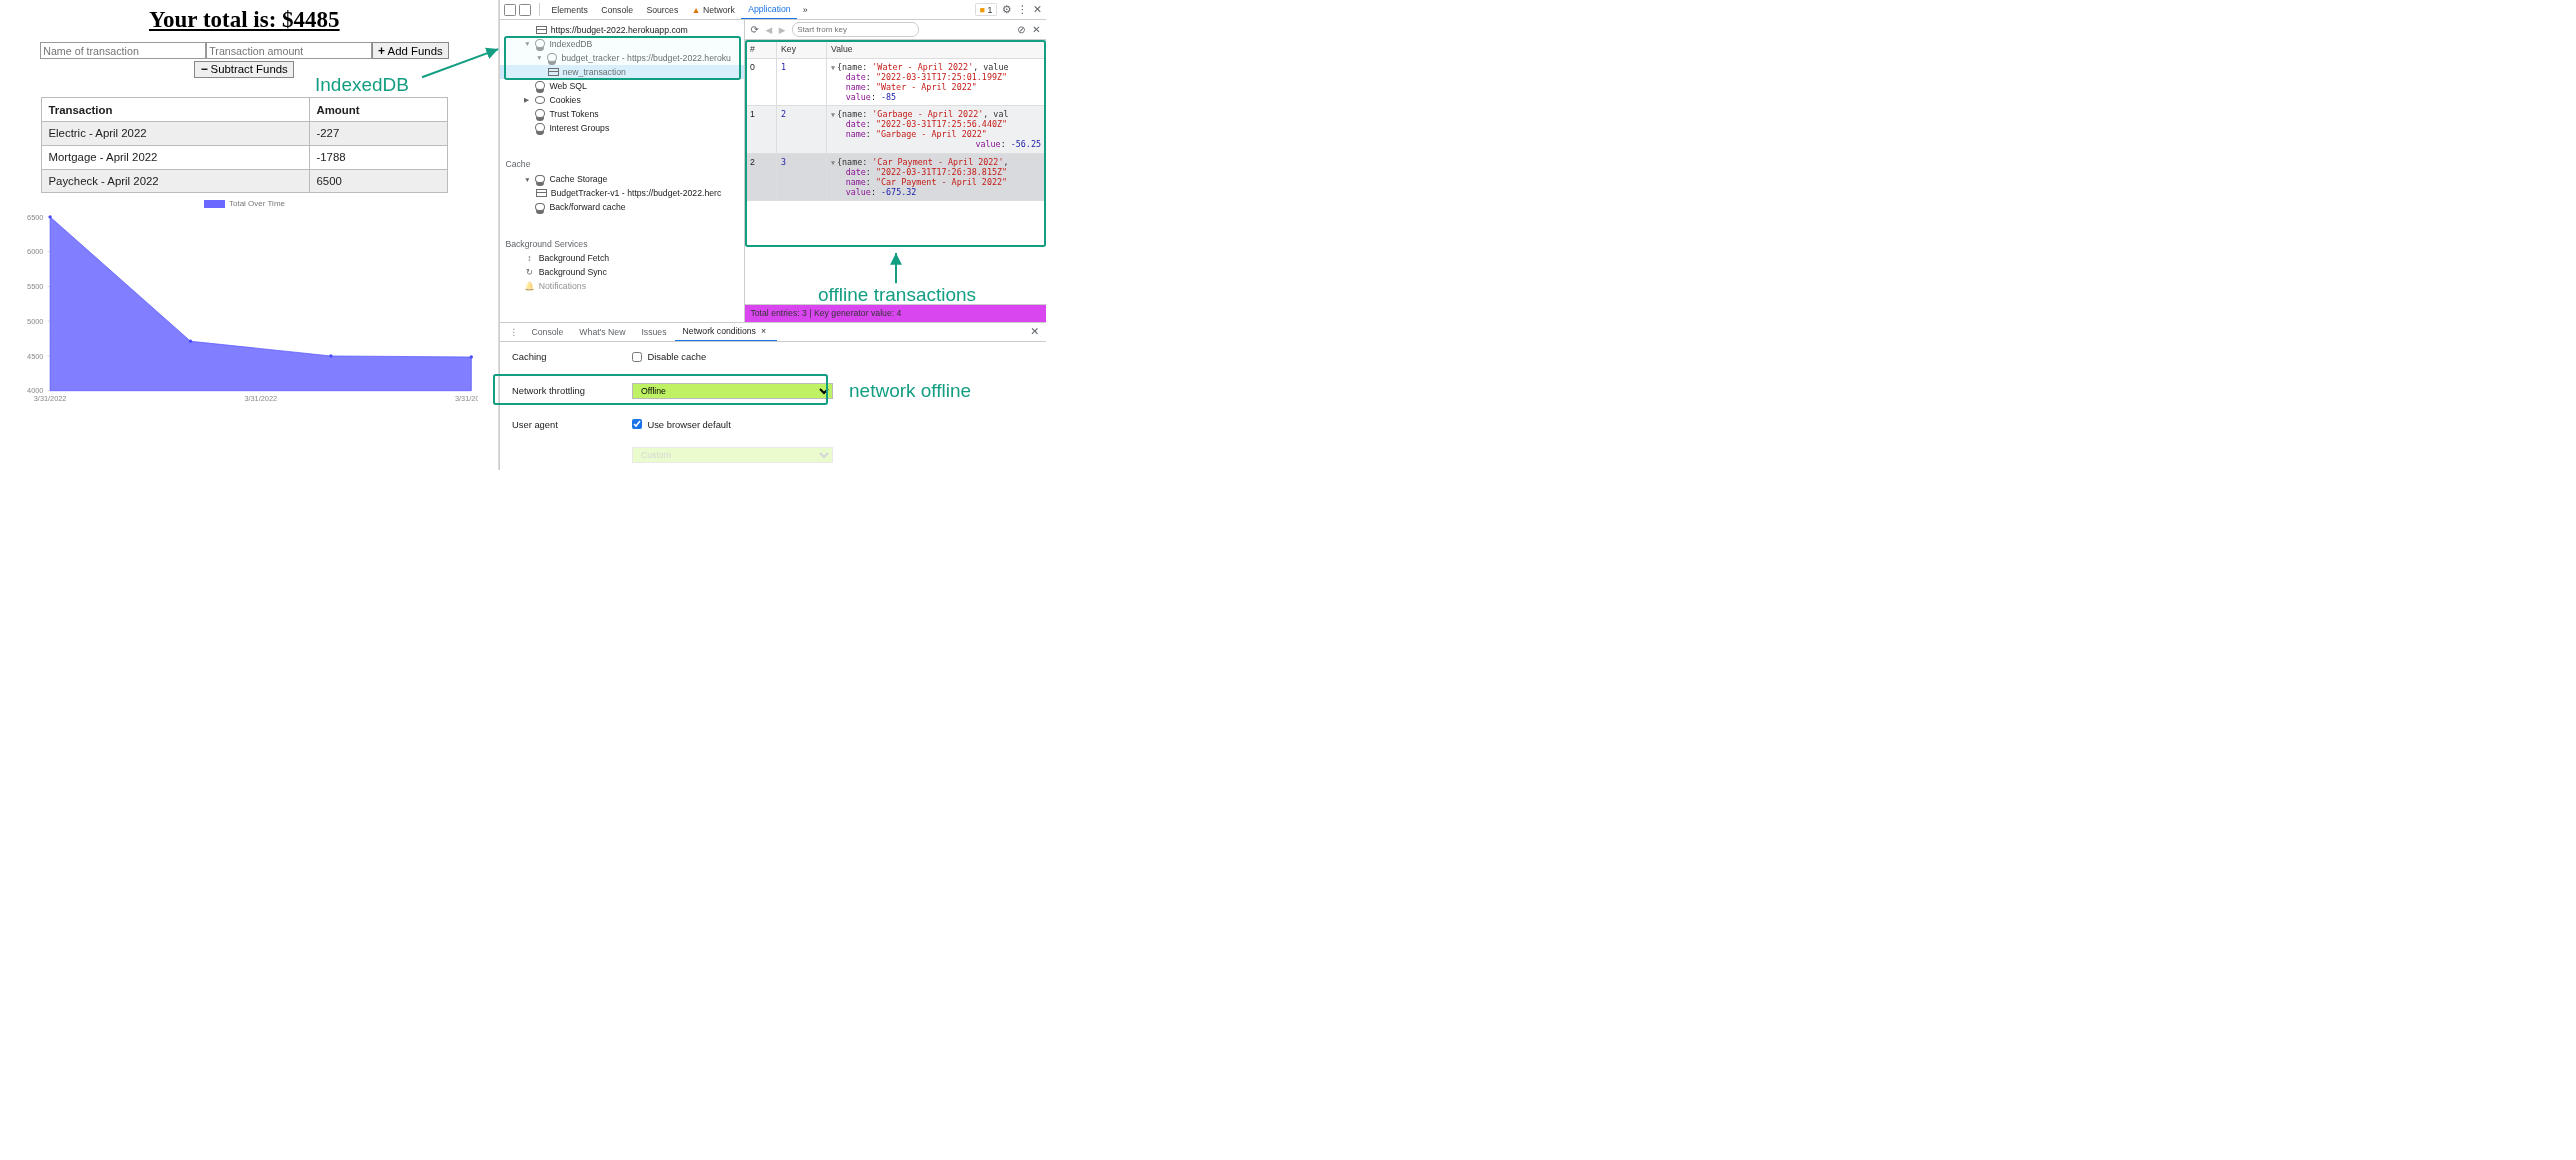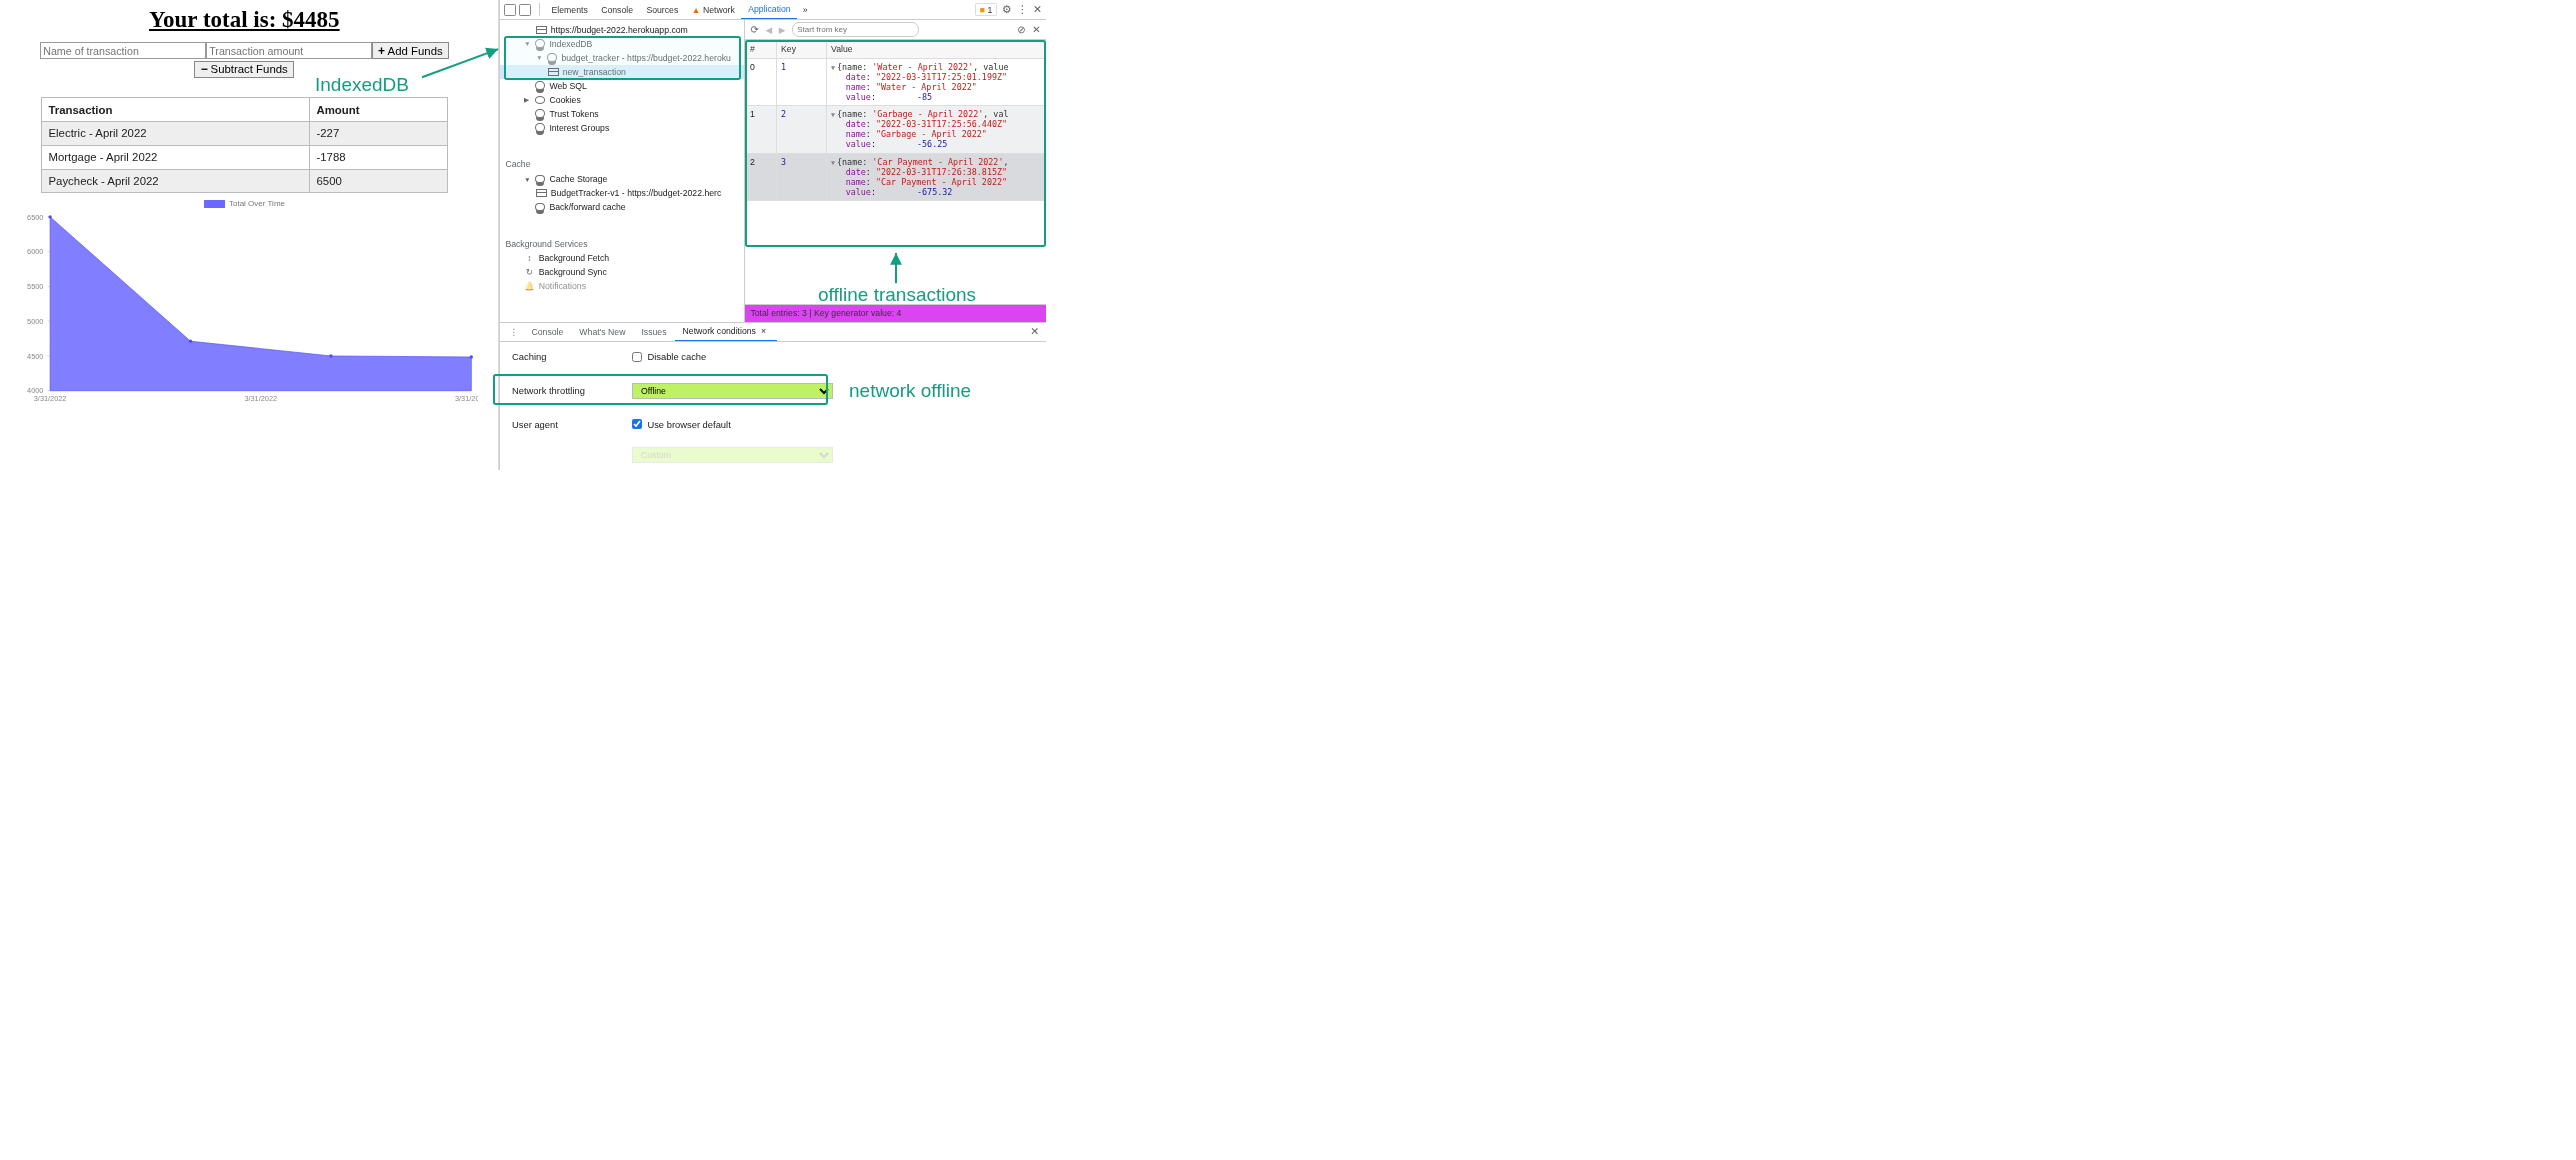--- a/index.html
+++ b/index.html
@@ -53,21 +53,21 @@
   .table-panel { flex: 1; display: flex; flex-direction: column; position: relative; }
   .table-toolbar { height: 20px; border-bottom: 0.7px solid #ccc; display: flex; align-items: center; padding: 0 5.4px; gap: 6.7px; font-size: 8.7px; color: #5f6368;}
   .table-toolbar input { flex: 0 0 127px; height: 14.7px; border: 0.7px solid #ccc; border-radius: 7px; font-size: 8px; padding: 0 4px; }
   .db-table { width: 100%; border-collapse: collapse; font-size: 8.7px; table-layout: fixed;}
   .db-table th, .db-table td { border: 0.7px solid #ddd; padding: 3.3px 4px; text-align: left; vertical-align: top; }
   .db-table th { background: #f7f7f7; font-weight: normal; color: #333; }
   .col-idx { width: 31px; } .col-key { width: 50px; }
   .db-table tr.even td { background: #eef0f1; }
   .db-table tr.sel td { background: #d8dadd; }
   .mono { font-family: Menlo, Consolas, monospace; font-size: 8.4px; }
-  .prop { color: #881391; } .str { color: #c41a16; } .num { color: #1a1aa6; margin-left: 36px; } .key-num { color: #1a1aa6; }
+  .prop { color: #881391; } .str { color: #c41a16; } .num { color: #1a1aa6; } .key-num { color: #1a1aa6; }
   .caret { color: #888; margin-right: 2px; font-size: 6.7px;}
   .obj-summary { color: #303030; }
   .status-line { border-top: 0.7px solid #ccc; padding: 3.3px 5.4px; font-size: 8.7px; color: #333; background: #d946ef; }
   
   .drawer { border-top: 0.7px solid #ccc; }
   .drawer-tabs { display: flex; align-items: center; height: 19px; border-bottom: 0.7px solid #ccc; padding: 0 4px; font-size: 8.7px; color: #5f6368; gap: 0; }
   .drawer-tabs .dtab { padding: 3.3px 8px; cursor: pointer; }
   .drawer-tabs .dtab.active { border-bottom: 1.3px solid #1a73e8; color: #202124; }
   .drawer-tabs .dclose { font-size: 8.7px; padding: 0 2.7px; cursor: pointer; }
   .drawer-tabs .spacer { flex: 1; }
@@ -295,21 +295,21 @@
         <div style="padding-left:14.7px;"><span class="prop">value</span>: <span class="num">-85</span></div>
       </td>
               </tr>
               <tr class="even">
       <td>1</td>
       <td><span class="mono key-num">2</span></td>
       <td class="mono">
         <div><span class="caret">▼</span><span class="obj-summary">{name: </span><span class="str">'Garbage - April 2022'</span><span class="obj-summary">, val</span></div>
         <div style="padding-left:14.7px;"><span class="prop">date</span>: <span class="str">"2022-03-31T17:25:56.440Z"</span></div>
         <div style="padding-left:14.7px;"><span class="prop">name</span>: <span class="str">"Garbage - April 2022"</span></div>
-        <div style="padding-left:14.7px;"><span class="prop">value</span>: <span class="num">-56.25</span></div>
+        <div style="padding-left:14.7px;text-align:right;"><span class="prop">value</span>: <span class="num">-56.25</span></div>
       </td>
               </tr>
               <tr class="sel">
       <td>2</td>
       <td><span class="mono key-num">3</span></td>
       <td class="mono">
         <div><span class="caret">▼</span><span class="obj-summary">{name: </span><span class="str">'Car Payment - April 2022'</span><span class="obj-summary">,</span></div>
         <div style="padding-left:14.7px;"><span class="prop">date</span>: <span class="str">"2022-03-31T17:26:38.815Z"</span></div>
         <div style="padding-left:14.7px;"><span class="prop">name</span>: <span class="str">"Car Payment - April 2022"</span></div>
         <div style="padding-left:14.7px;"><span class="prop">value</span>: <span class="num">-675.32</span></div>

